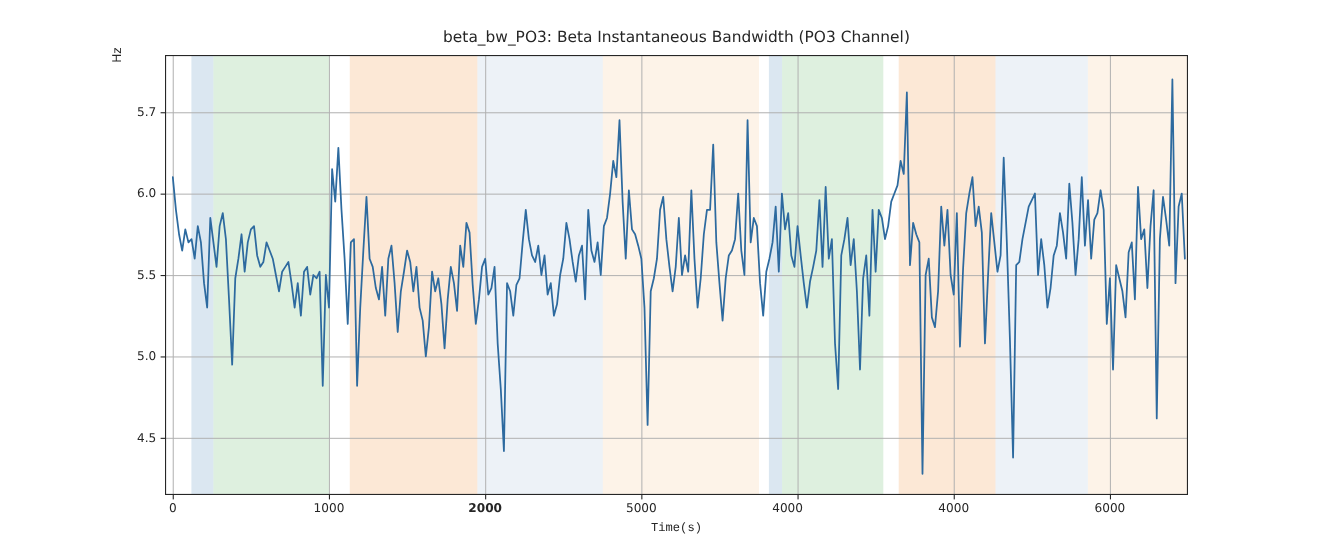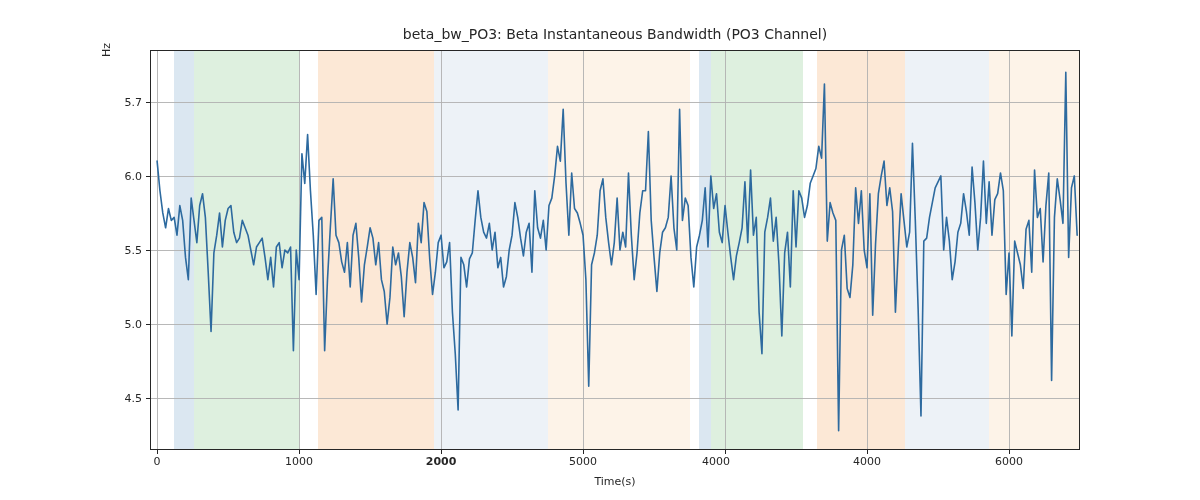--- a/index.html
+++ b/index.html
@@ -46,20 +46,21 @@
     font-size: 14px;
     color: #262626;
   }
   .xlabel {
     position: absolute;
     left: 150px;
     width: 930px;
     top: 475px;
     text-align: center;
     font-size: 11px;
+    font-family: Liberation Mono, monospace;
   }
   .ylabel {
     position: absolute;
     left: 110px;
     top: 50px;
     width: 400px;
     height: 20px;
     transform-origin: 0 0;
     transform: rotate(-90deg) translate(-200px, -10px);
     text-align: center;

